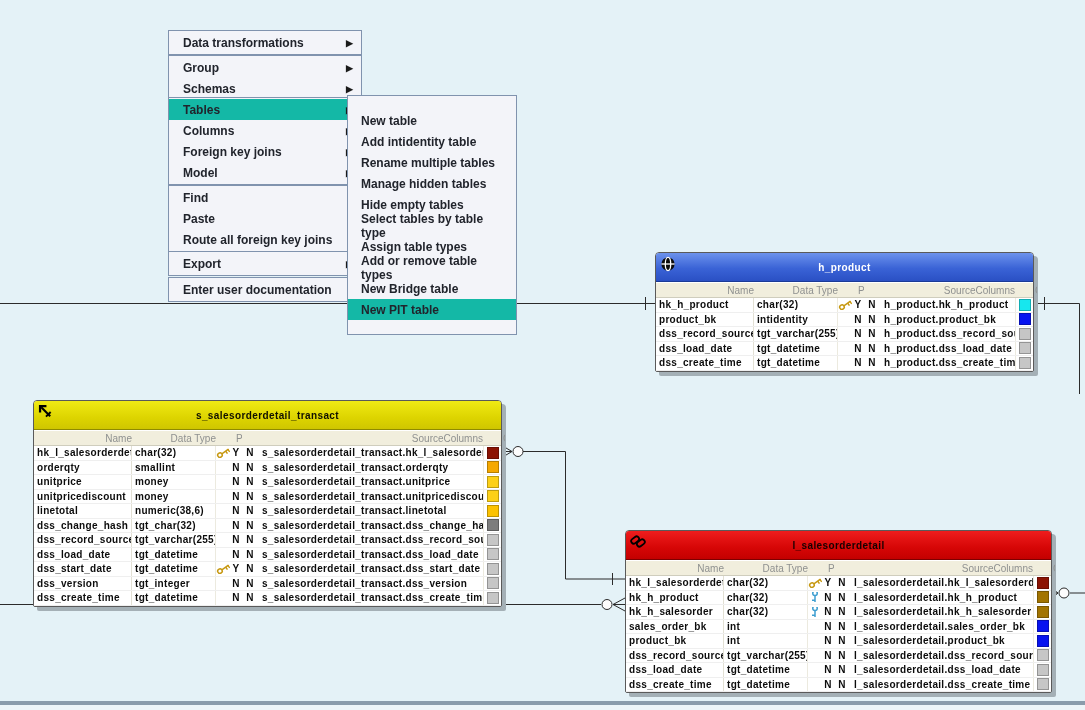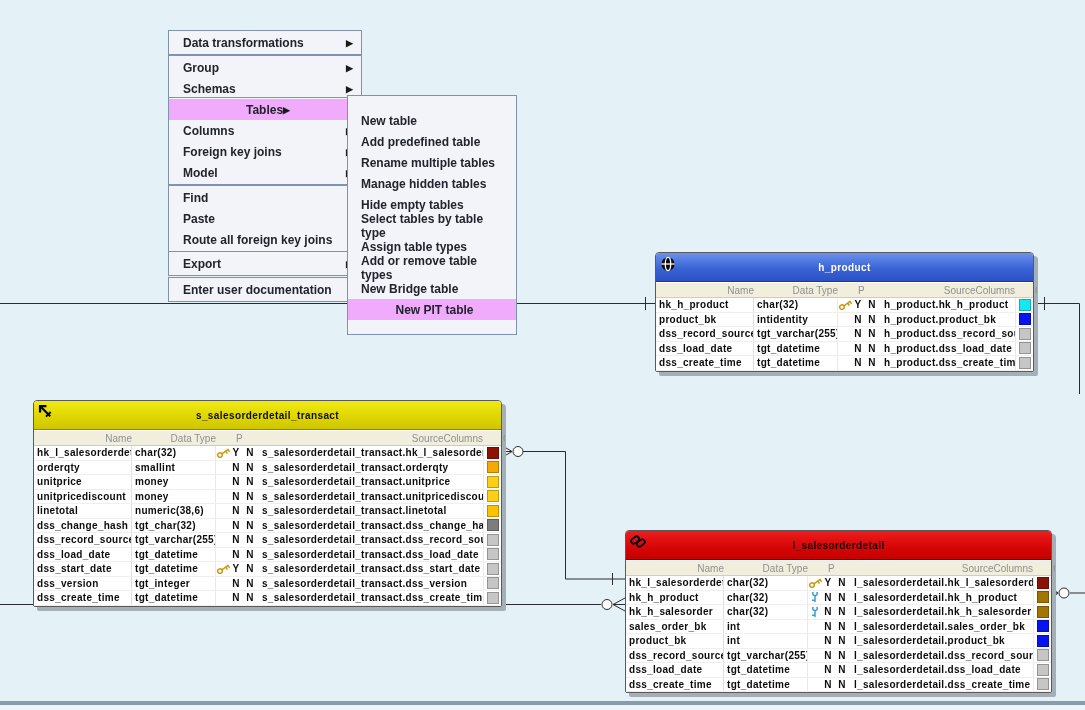--- a/index.html
+++ b/index.html
@@ -39,21 +39,21 @@
   .ct-sq{width:10px;height:10px;display:inline-block;border:1px solid rgba(0,0,0,.25);}
   .key-gold{transform:rotate(-35deg);display:inline-block;height:10px;}
   .key-blue{transform:rotate(90deg);display:inline-block;height:10px;}
 
   
   .menu-panel{position:absolute;left:168px;width:194px;background:#f3f4f9;
               border:1px solid #8093ae;z-index:5;padding:1px 0;box-sizing:border-box;}
   .menu-item{height:21px;display:flex;align-items:center;justify-content:space-between;
              padding:0 8px 0 14px;font-size:12px;font-weight:bold;color:#21242c;cursor:default;}
   .menu-item .arrow{font-size:9px;color:#1a1a1a;}
-  .menu-item.hl{background:#f0abfc;justify-content:center;}
+  .menu-item.hl{background:#14b8a6;}
   #submenu{position:absolute;left:347px;top:95px;width:170px;background:#f3f4f9;
            border:1px solid #8093ae;z-index:6;padding:14px 0;box-sizing:border-box;}
   #submenu .menu-item{padding-left:13px;}
 
   
   #bottom-bar{position:absolute;left:0;top:701px;width:1085px;height:4px;background:#8a9cab;z-index:3;}
   #bottom-area{position:absolute;left:0;top:705px;width:1085px;height:5px;background:#edf5f8;z-index:3;}
 </style>
 </head>
 <body>
@@ -514,21 +514,21 @@
           <span>Enter user documentation</span>
         </div>
       </div>
     </div>
 
   <div id="submenu">
       <div class="menu-item">
         <span>New table</span>
       </div>
       <div class="menu-item">
-        <span>Add predefined table</span>
+        <span>Add intidentity table</span>
       </div>
       <div class="menu-item">
         <span>Rename multiple tables</span>
       </div>
       <div class="menu-item">
         <span>Manage hidden tables</span>
       </div>
       <div class="menu-item">
         <span>Hide empty tables</span>
       </div>

